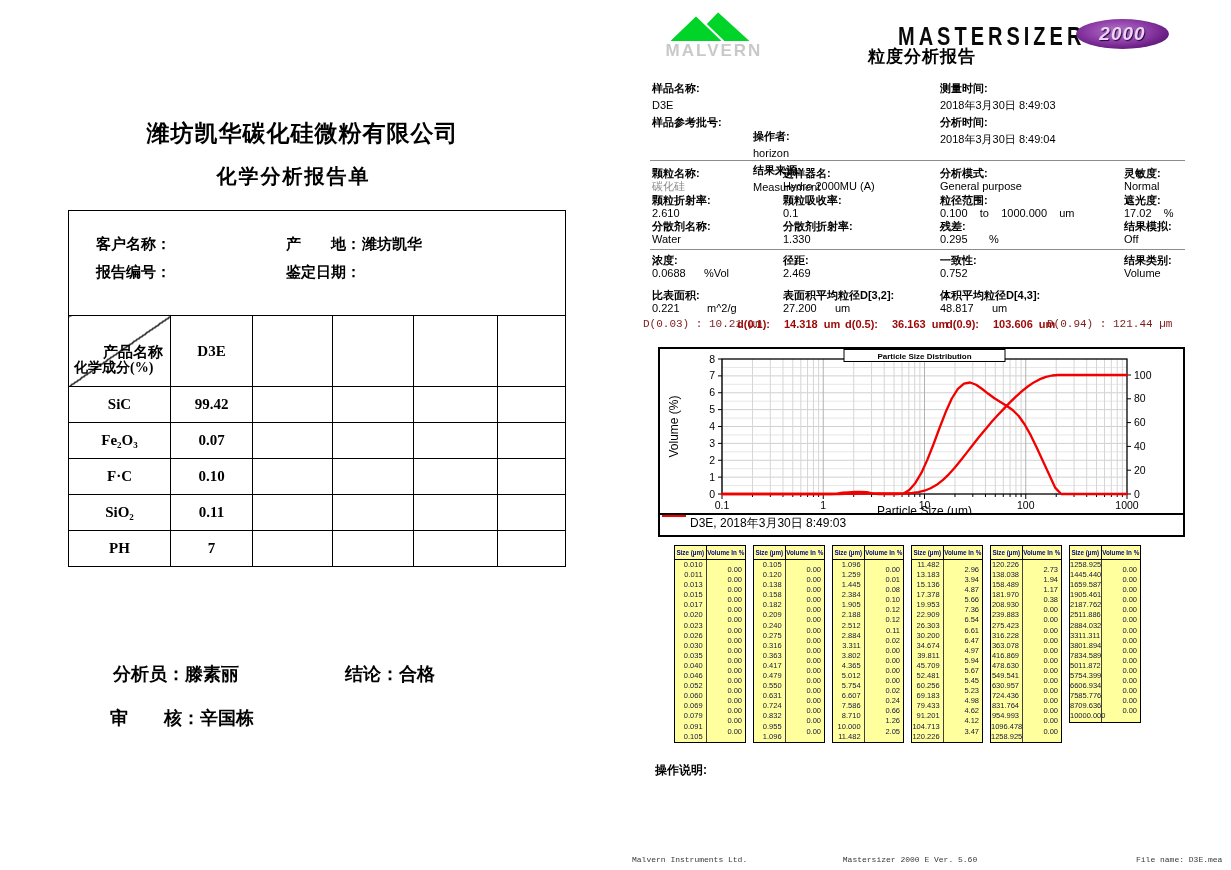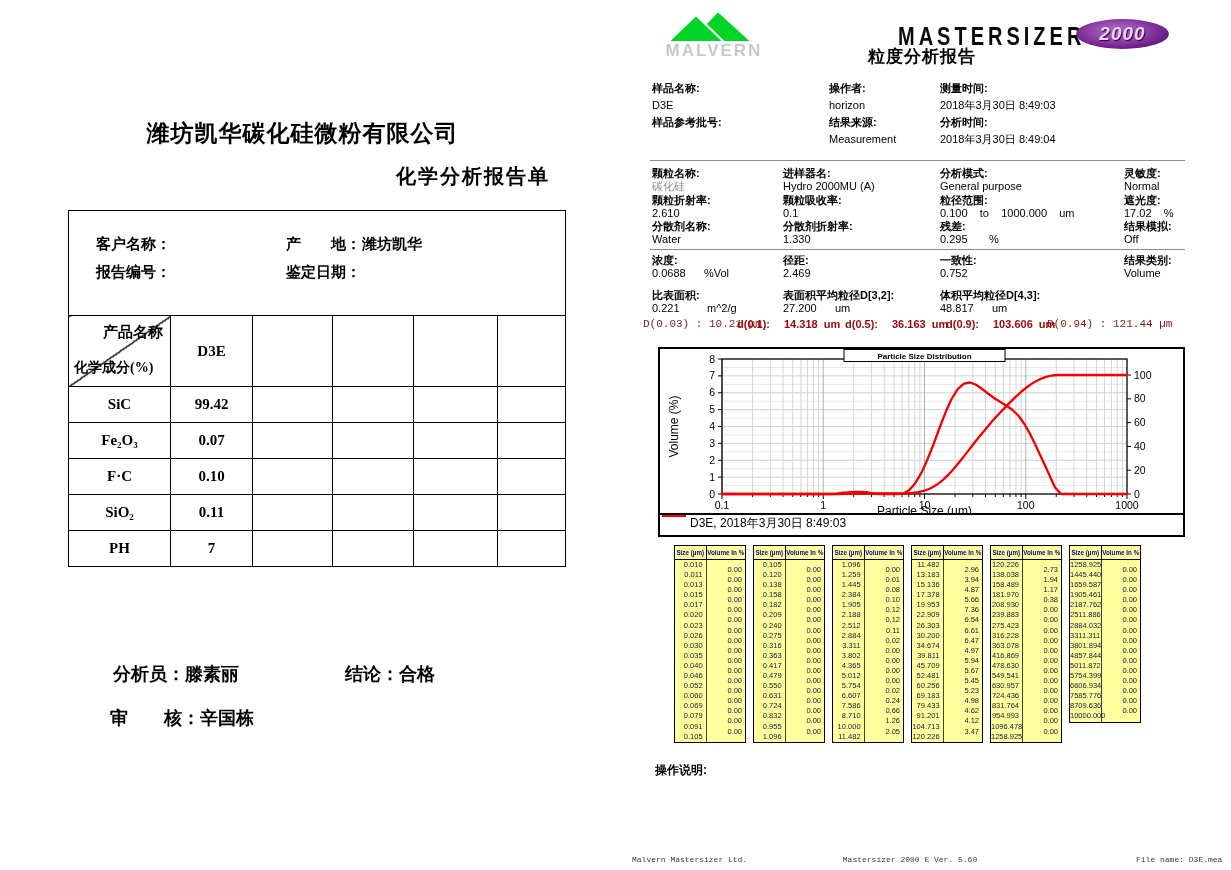--- a/index.html
+++ b/index.html
@@ -2,29 +2,29 @@
 <html><head>
 <meta charset="utf-8">
 <style>
   html,body{margin:0;padding:0;background:#fff;}
   .canvas{position:relative;width:1231px;height:870px;background:#fff;overflow:hidden;
           font-family:"Liberation Sans",sans-serif;color:#000;}
   
   .lp-serif{font-family:"Liberation Serif","DejaVu Serif",serif;font-weight:bold;}
   .company-title{position:absolute;left:55px;top:118px;width:495px;text-align:center;
                  font-size:23px;letter-spacing:1px;}
-  .report-title{position:absolute;left:55px;top:163px;width:495px;text-align:right;
+  .report-title{position:absolute;left:46px;top:163px;width:495px;text-align:center;
                 font-size:20px;letter-spacing:2px;}
   table.chem-table{position:absolute;left:68px;top:210px;border-collapse:collapse;}
   table.chem-table td{border:1px solid #000;padding:0;}
   .info-cell{height:104px;position:relative;}
   .info-cell span{position:absolute;font-size:15px;white-space:pre;}
   .diag-cell{position:relative;height:70px;
      background:linear-gradient(to bottom right,#fff calc(50% - 0.7px),#000 calc(50% - 0.7px),#000 calc(50% + 0.7px),#fff calc(50% + 0.7px));}
-  .corner-top{position:absolute;top:7px;right:7px;font-size:15px;}
+  .corner-top{position:absolute;top:27px;right:7px;font-size:15px;}
   .corner-bottom{position:absolute;bottom:9px;left:5px;font-size:14px;}
   .chem-table .c-label,.chem-table .c-val{height:35px;text-align:center;vertical-align:middle;font-size:15px;}
   .sig{position:absolute;font-size:18px;white-space:pre;}
   
   .brand-malvern{position:absolute;left:658px;top:8px;width:112px;height:48px;}
   .malvern-word{position:absolute;left:0px;top:33px;width:112px;text-align:center;
                 font-size:17px;font-weight:bold;letter-spacing:2px;color:#c9c9c9;}
   .ms-word{position:absolute;left:898px;top:22px;font-size:20px;font-weight:600;letter-spacing:4px;
            color:#0a0a0a;transform:scale(1,1.3);transform-origin:top left;white-space:nowrap;}
   .ms-badge{position:absolute;left:1076px;top:19px;width:93px;height:30px;border-radius:50%;
@@ -168,21 +168,21 @@
     </div>
   <div class="cn-report-title">粒度分析报告</div>
 
   <div id="sec1" class="sec sec1" style="left:0;top:80px">
       <div class="colx" style="left: 652px; width: 125px;">
         <div class="line lbl">样品名称:</div>
         <div class="line val">D3E</div>
         <div class="line lbl">样品参考批号:</div>
         <div class="line val"></div>
       </div>
-      <div class="colx" style="left: 829px; width: 150px;">
+      <div class="colx" style="left: 753px; width: 150px; margin-top: 48px;">
         <div class="line lbl">操作者:</div>
         <div class="line val">horizon</div>
         <div class="line lbl">结果来源:</div>
         <div class="line val">Measurement</div>
       </div>
       <div class="colx" style="left: 940px; width: 220px;">
         <div class="line lbl">测量时间:</div>
         <div class="line val">2018年3月30日 8:49:03</div>
         <div class="line lbl">分析时间:</div>
         <div class="line val">2018年3月30日 8:49:04</div>
@@ -644,21 +644,21 @@
           <div class="col-sizes">
             <div class="ps-row">1258.925</div>
             <div class="ps-row">1445.440</div>
             <div class="ps-row">1659.587</div>
             <div class="ps-row">1905.461</div>
             <div class="ps-row">2187.762</div>
             <div class="ps-row">2511.886</div>
             <div class="ps-row">2884.032</div>
             <div class="ps-row">3311.311</div>
             <div class="ps-row">3801.894</div>
-            <div class="ps-row">4857.844</div>
+            <div class="ps-row">7834.589</div>
             <div class="ps-row">5011.872</div>
             <div class="ps-row">5754.399</div>
             <div class="ps-row">6606.934</div>
             <div class="ps-row">7585.776</div>
             <div class="ps-row">8709.636</div>
             <div class="ps-row">10000.000</div>
           </div>
           <div class="col-vols">
             <div class="ps-row">0.00</div>
             <div class="ps-row">0.00</div>
@@ -676,21 +676,21 @@
             <div class="ps-row">0.00</div>
             <div class="ps-row">0.00</div>
           </div>
         </div>
       </div>
     </div>
 
   <div class="op-notes">操作说明:</div>
 
   <div class="pfoot" style="left:632px;top:836px">
-    <div>Malvern Mastersizer Ltd.</div>
+    <div>Malvern Instruments Ltd.</div>
     
     
   </div>
   <div class="pfoot" style="left:770px;top:836px;width:280px;text-align:center">
     <div>Mastersizer 2000 E Ver. 5.60</div>
     
   </div>
   <div class="pfoot" style="left:1136px;top:836px">
     <div>File name: D3E.mea</div>
     

